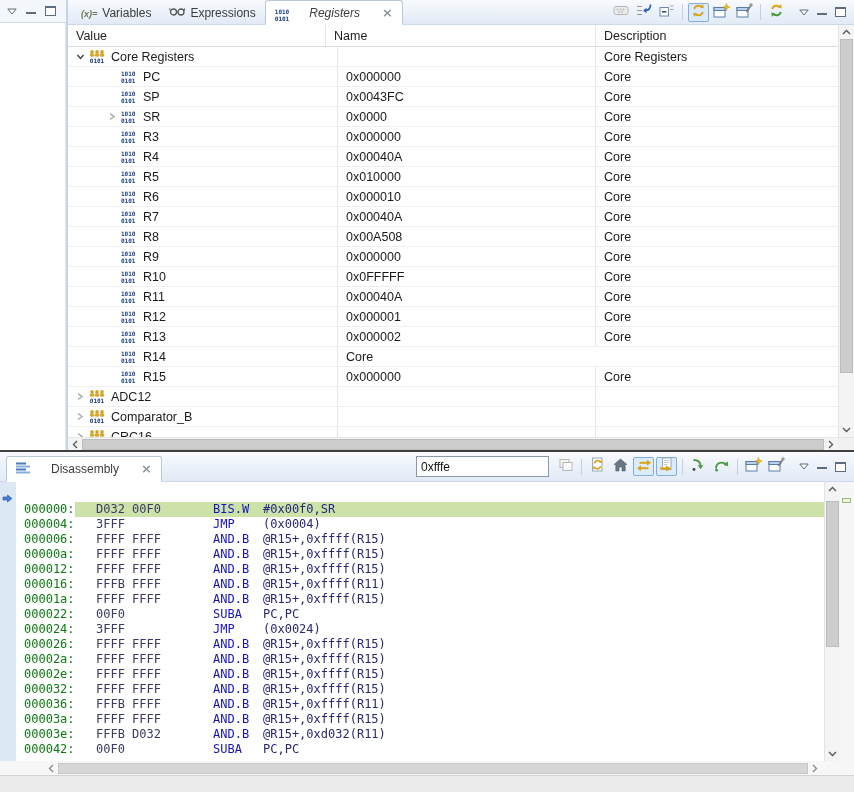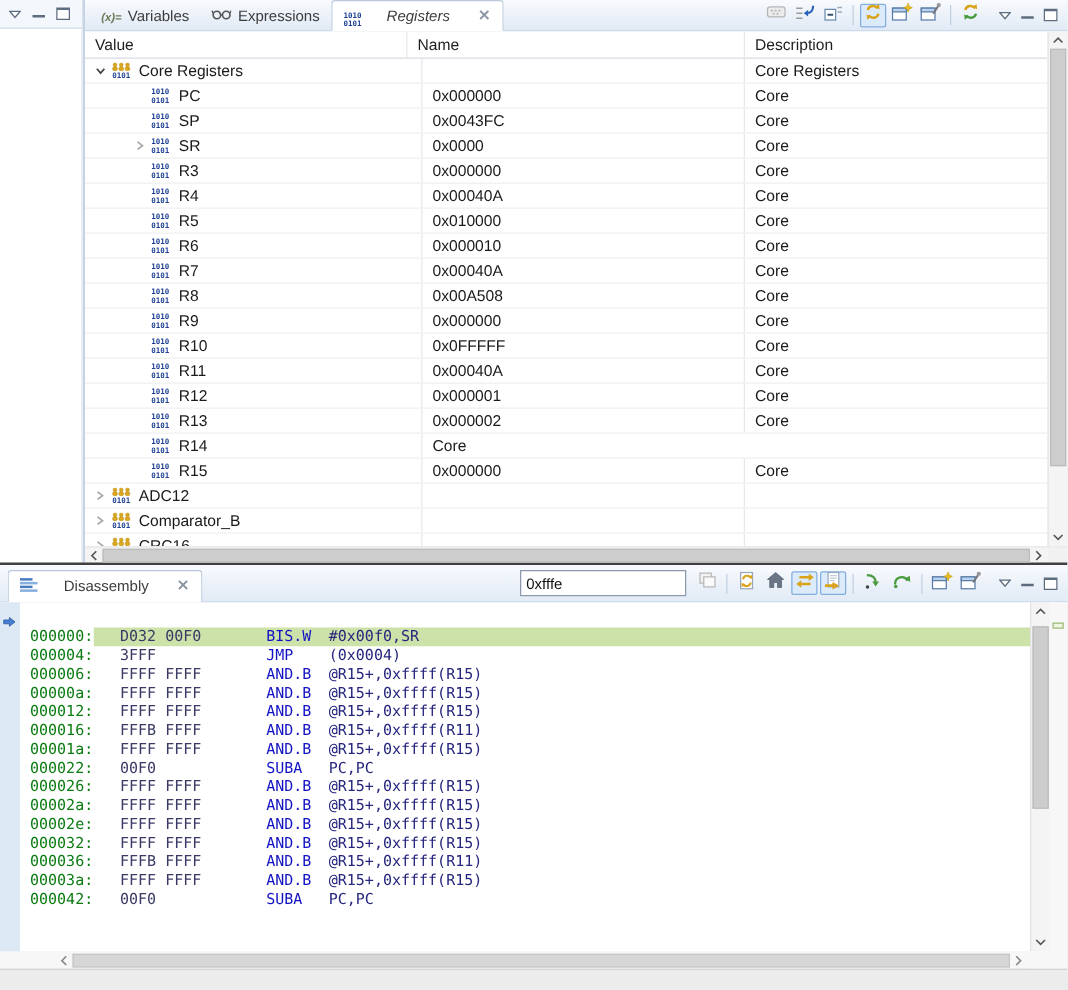--- a/index.html
+++ b/index.html
@@ -687,26 +687,28 @@
       </div>
       <div class="discode" id="dis-lines">
           <div class="disline current"><span class="f f-addr">000000:</span><span class="f f-code">D032 00F0</span><span class="f f-mn">BIS.W</span><span class="f f-ops">#0x00f0,SR</span></div>
           <div class="disline"><span class="f f-addr">000004:</span><span class="f f-code">3FFF</span><span class="f f-mn">JMP</span><span class="f f-ops">(0x0004)</span></div>
           <div class="disline"><span class="f f-addr">000006:</span><span class="f f-code">FFFF FFFF</span><span class="f f-mn">AND.B</span><span class="f f-ops">@R15+,0xffff(R15)</span></div>
           <div class="disline"><span class="f f-addr">00000a:</span><span class="f f-code">FFFF FFFF</span><span class="f f-mn">AND.B</span><span class="f f-ops">@R15+,0xffff(R15)</span></div>
           <div class="disline"><span class="f f-addr">000012:</span><span class="f f-code">FFFF FFFF</span><span class="f f-mn">AND.B</span><span class="f f-ops">@R15+,0xffff(R15)</span></div>
           <div class="disline"><span class="f f-addr">000016:</span><span class="f f-code">FFFB FFFF</span><span class="f f-mn">AND.B</span><span class="f f-ops">@R15+,0xffff(R11)</span></div>
           <div class="disline"><span class="f f-addr">00001a:</span><span class="f f-code">FFFF FFFF</span><span class="f f-mn">AND.B</span><span class="f f-ops">@R15+,0xffff(R15)</span></div>
           <div class="disline"><span class="f f-addr">000022:</span><span class="f f-code">00F0</span><span class="f f-mn">SUBA</span><span class="f f-ops">PC,PC</span></div>
+          <div class="disline"><span class="f f-addr">000024:</span><span class="f f-code">3FFF</span><span class="f f-mn">JMP</span><span class="f f-ops">(0x0024)</span></div>
           <div class="disline"><span class="f f-addr">000026:</span><span class="f f-code">FFFF FFFF</span><span class="f f-mn">AND.B</span><span class="f f-ops">@R15+,0xffff(R15)</span></div>
           <div class="disline"><span class="f f-addr">00002a:</span><span class="f f-code">FFFF FFFF</span><span class="f f-mn">AND.B</span><span class="f f-ops">@R15+,0xffff(R15)</span></div>
           <div class="disline"><span class="f f-addr">00002e:</span><span class="f f-code">FFFF FFFF</span><span class="f f-mn">AND.B</span><span class="f f-ops">@R15+,0xffff(R15)</span></div>
           <div class="disline"><span class="f f-addr">000032:</span><span class="f f-code">FFFF FFFF</span><span class="f f-mn">AND.B</span><span class="f f-ops">@R15+,0xffff(R15)</span></div>
           <div class="disline"><span class="f f-addr">000036:</span><span class="f f-code">FFFB FFFF</span><span class="f f-mn">AND.B</span><span class="f f-ops">@R15+,0xffff(R11)</span></div>
           <div class="disline"><span class="f f-addr">00003a:</span><span class="f f-code">FFFF FFFF</span><span class="f f-mn">AND.B</span><span class="f f-ops">@R15+,0xffff(R15)</span></div>
+          <div class="disline"><span class="f f-addr">00003e:</span><span class="f f-code">FFFB D032</span><span class="f f-mn">AND.B</span><span class="f f-ops">@R15+,0xd032(R11)</span></div>
           <div class="disline"><span class="f f-addr">000042:</span><span class="f f-code">00F0</span><span class="f f-mn">SUBA</span><span class="f f-ops">PC,PC</span></div>
         </div>
       <div class="vscroll">
         <div class="varrow">
             <svg width="9" height="6">
               <path d="M1 5 L4.5 1.5 L8 5" fill="none" stroke="#555" stroke-width="1.3"></path>
             </svg>
           </div>
         <div class="vtrack">
             <div class="vthumb" style="top:2%;height:58%;"></div>

